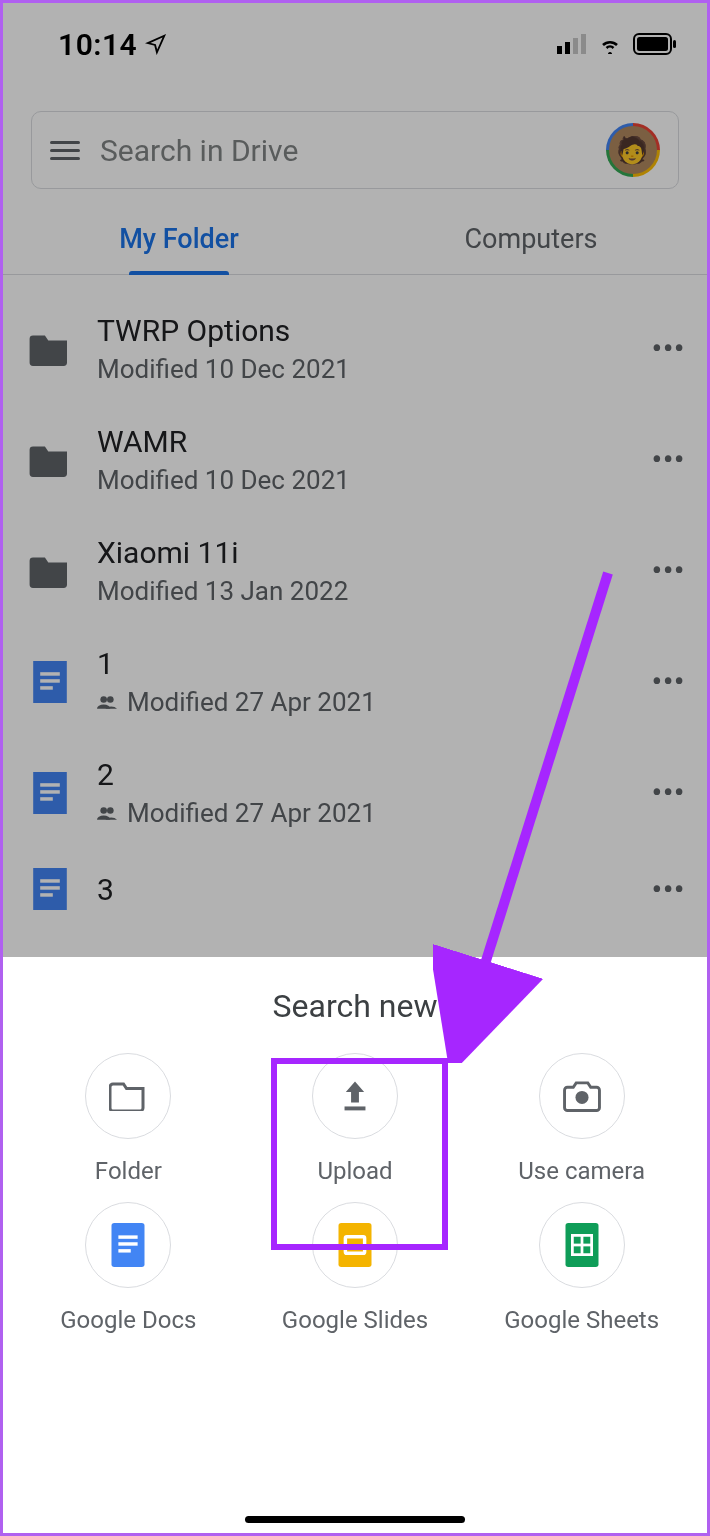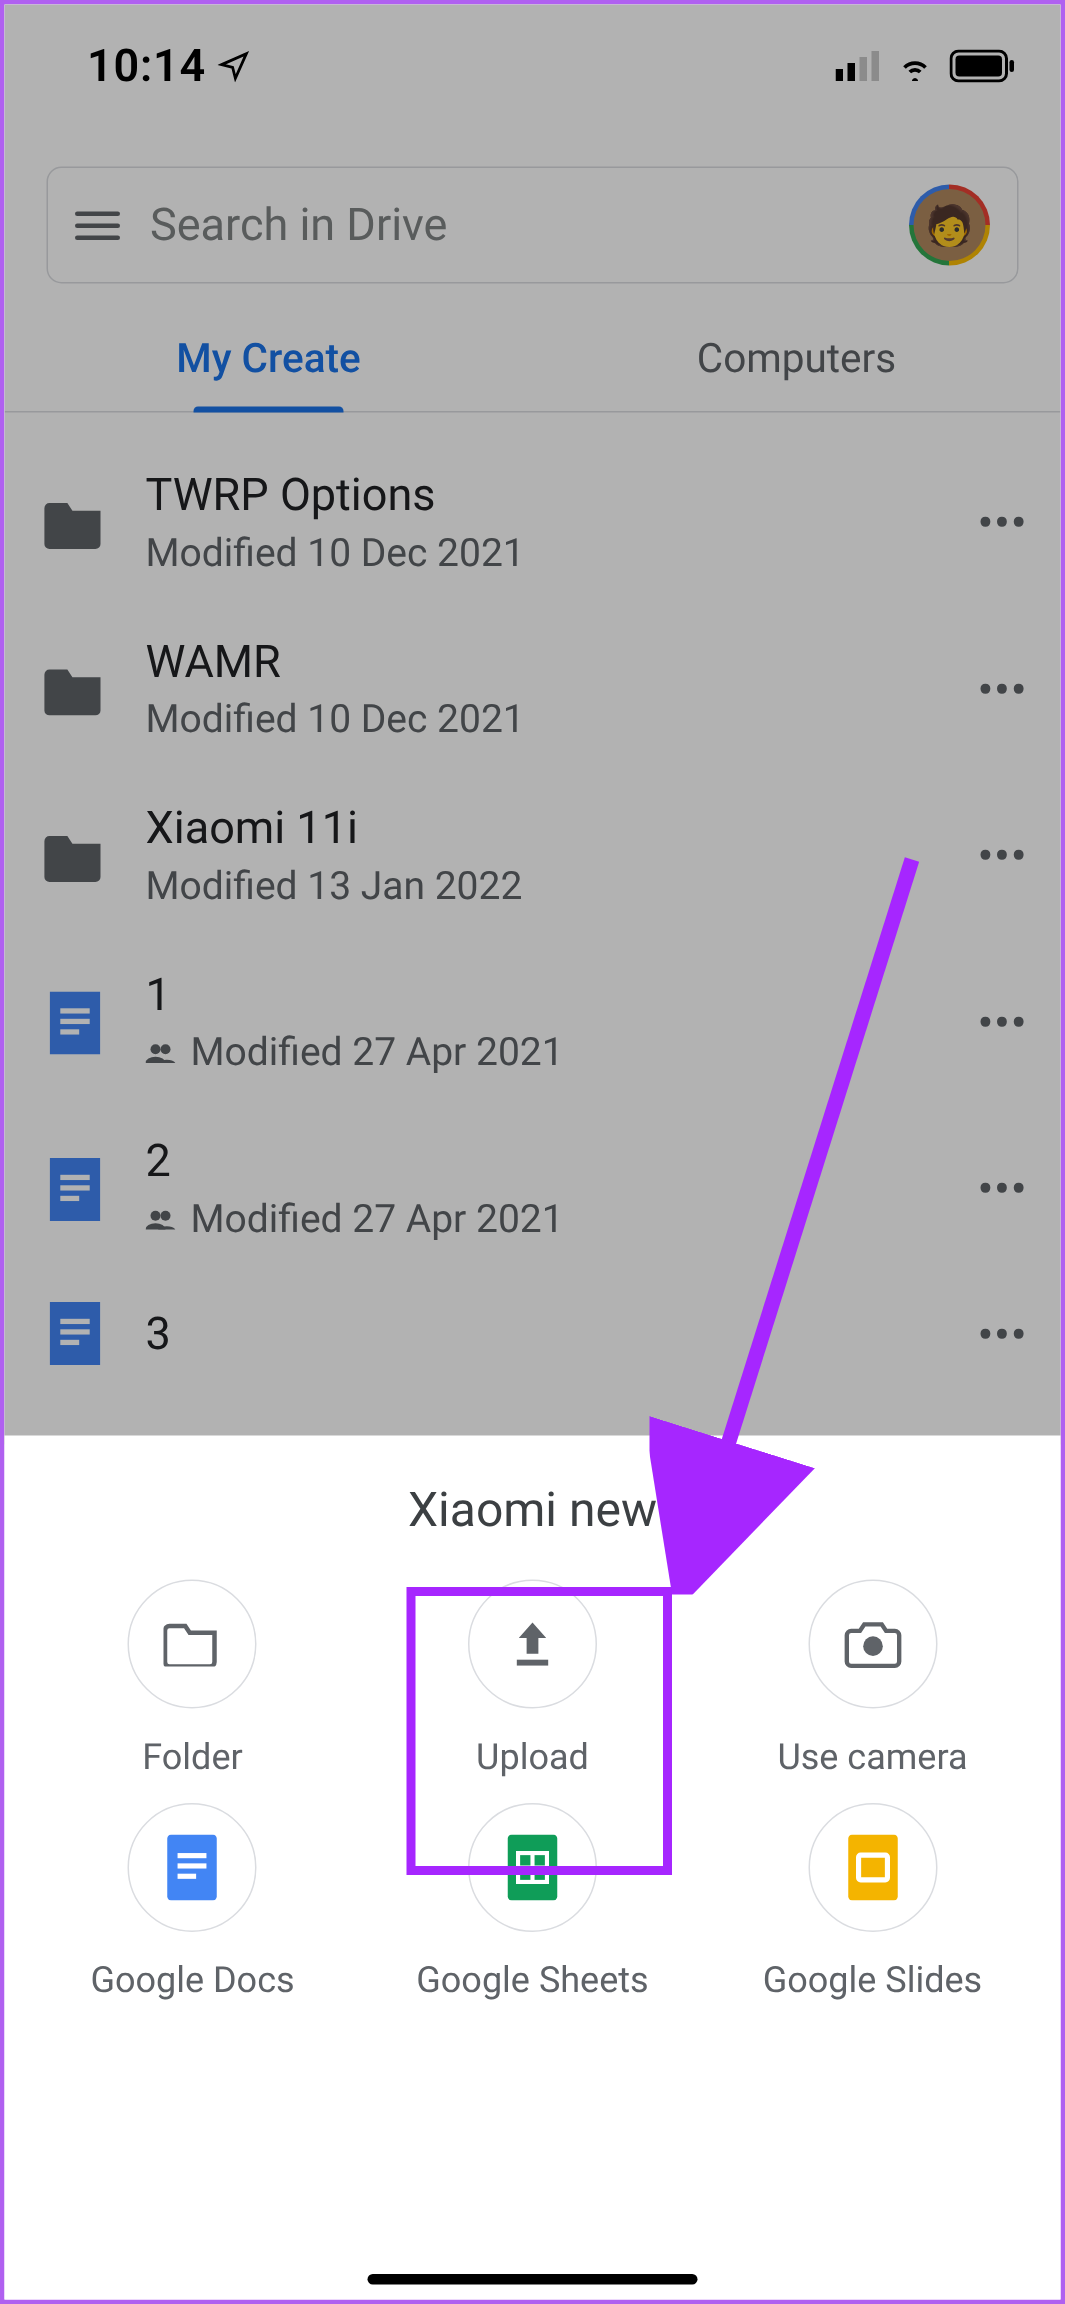--- a/index.html
+++ b/index.html
@@ -93,21 +93,21 @@
           <span></span>
           <span></span>
         </div>
       <div class="search-placeholder">Search in Drive</div>
       <div class="avatar">
           <div class="avatar-inner">🧑</div>
         </div>
     </div>
 
     <div class="tabs">
-      <div class="tab active">My Create</div>
+      <div class="tab active">My Folder</div>
       <div class="tab">Computers</div>
     </div>
 
     <div class="files" id="file-list">
         <div class="file-row">
           <div class="file-icon">
             <svg class="folder-svg" viewBox="0 0 24 20">
               <path d="M2 2 h7 l2 3 h11 v13 a2 2 0 0 1 -2 2 H2 a2 2 0 0 1 -2 -2 V4 a2 2 0 0 1 2 -2 Z"></path>
             </svg>
           </div>
@@ -206,21 +206,21 @@
             <div class="file-name">3</div>
           </div>
           <div class="more">•••</div>
         </div>
       </div>
 
   </div>
   <div class="dim-overlay"></div>
 
   <div class="sheet">
-    <div class="sheet-title">Xiaomi new</div>
+    <div class="sheet-title">Search new</div>
     <div class="grid" id="sheet-grid">
         <div class="grid-item">
           <div class="circle">
             <svg width="38" height="30" viewBox="0 0 24 20">
               <path d="M2 2 h7 l2 3 h11 v13 a2 2 0 0 1 -2 2 H2 a2 2 0 0 1 -2 -2 V4 a2 2 0 0 1 2 -2 Z" fill="none" stroke="#5f6368" stroke-width="2"></path>
             </svg>
           </div>
           <div class="grid-label">Folder</div>
         </div>
         <div class="grid-item">
@@ -248,36 +248,36 @@
               <rect x="5" y="9" width="14" height="2.5" fill="#fff"></rect>
               <rect x="5" y="14" width="14" height="2.5" fill="#fff"></rect>
               <rect x="5" y="19" width="9" height="2.5" fill="#fff"></rect>
             </svg>
           </div>
           <div class="grid-label">Google Docs</div>
         </div>
         <div class="grid-item">
           <div class="circle">
             <svg width="34" height="44" viewBox="0 0 24 32">
+              <rect width="24" height="32" rx="2" fill="#f4b400"></rect>
+              <rect x="5" y="10" width="14" height="12" rx="1" fill="none" stroke="#fff" stroke-width="2.5"></rect>
+            </svg>
+          </div>
+          <div class="grid-label">Google Slides</div>
+        </div>
+        <div class="grid-item">
+          <div class="circle">
+            <svg width="34" height="44" viewBox="0 0 24 32">
               <rect width="24" height="32" rx="2" fill="#0f9d58"></rect>
               <rect x="5" y="9" width="14" height="14" fill="none" stroke="#fff" stroke-width="2"></rect>
               <line x1="12" y1="9" x2="12" y2="23" stroke="#fff" stroke-width="2"></line>
               <line x1="5" y1="16" x2="19" y2="16" stroke="#fff" stroke-width="2"></line>
             </svg>
           </div>
           <div class="grid-label">Google Sheets</div>
-        </div>
-        <div class="grid-item">
-          <div class="circle">
-            <svg width="34" height="44" viewBox="0 0 24 32">
-              <rect width="24" height="32" rx="2" fill="#f4b400"></rect>
-              <rect x="5" y="10" width="14" height="12" rx="1" fill="none" stroke="#fff" stroke-width="2.5"></rect>
-            </svg>
-          </div>
-          <div class="grid-label">Google Slides</div>
         </div>
       </div>
   </div>
 
   <div class="highlight"></div>
   <svg class="arrow-svg" style="left:430px; top:560px;" width="200" height="500" viewBox="0 0 200 500">
     <defs>
         <marker id="ah" markerWidth="14" markerHeight="14" refX="6" refY="6" orient="auto">
       <path d="M0 0 L12 6 L0 12 Z" fill="#a626ff"></path>
         </marker>

